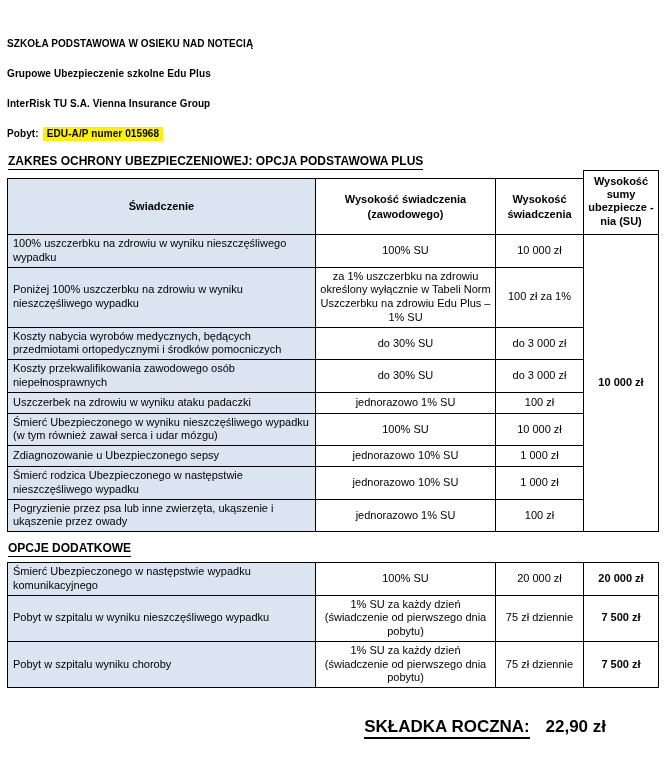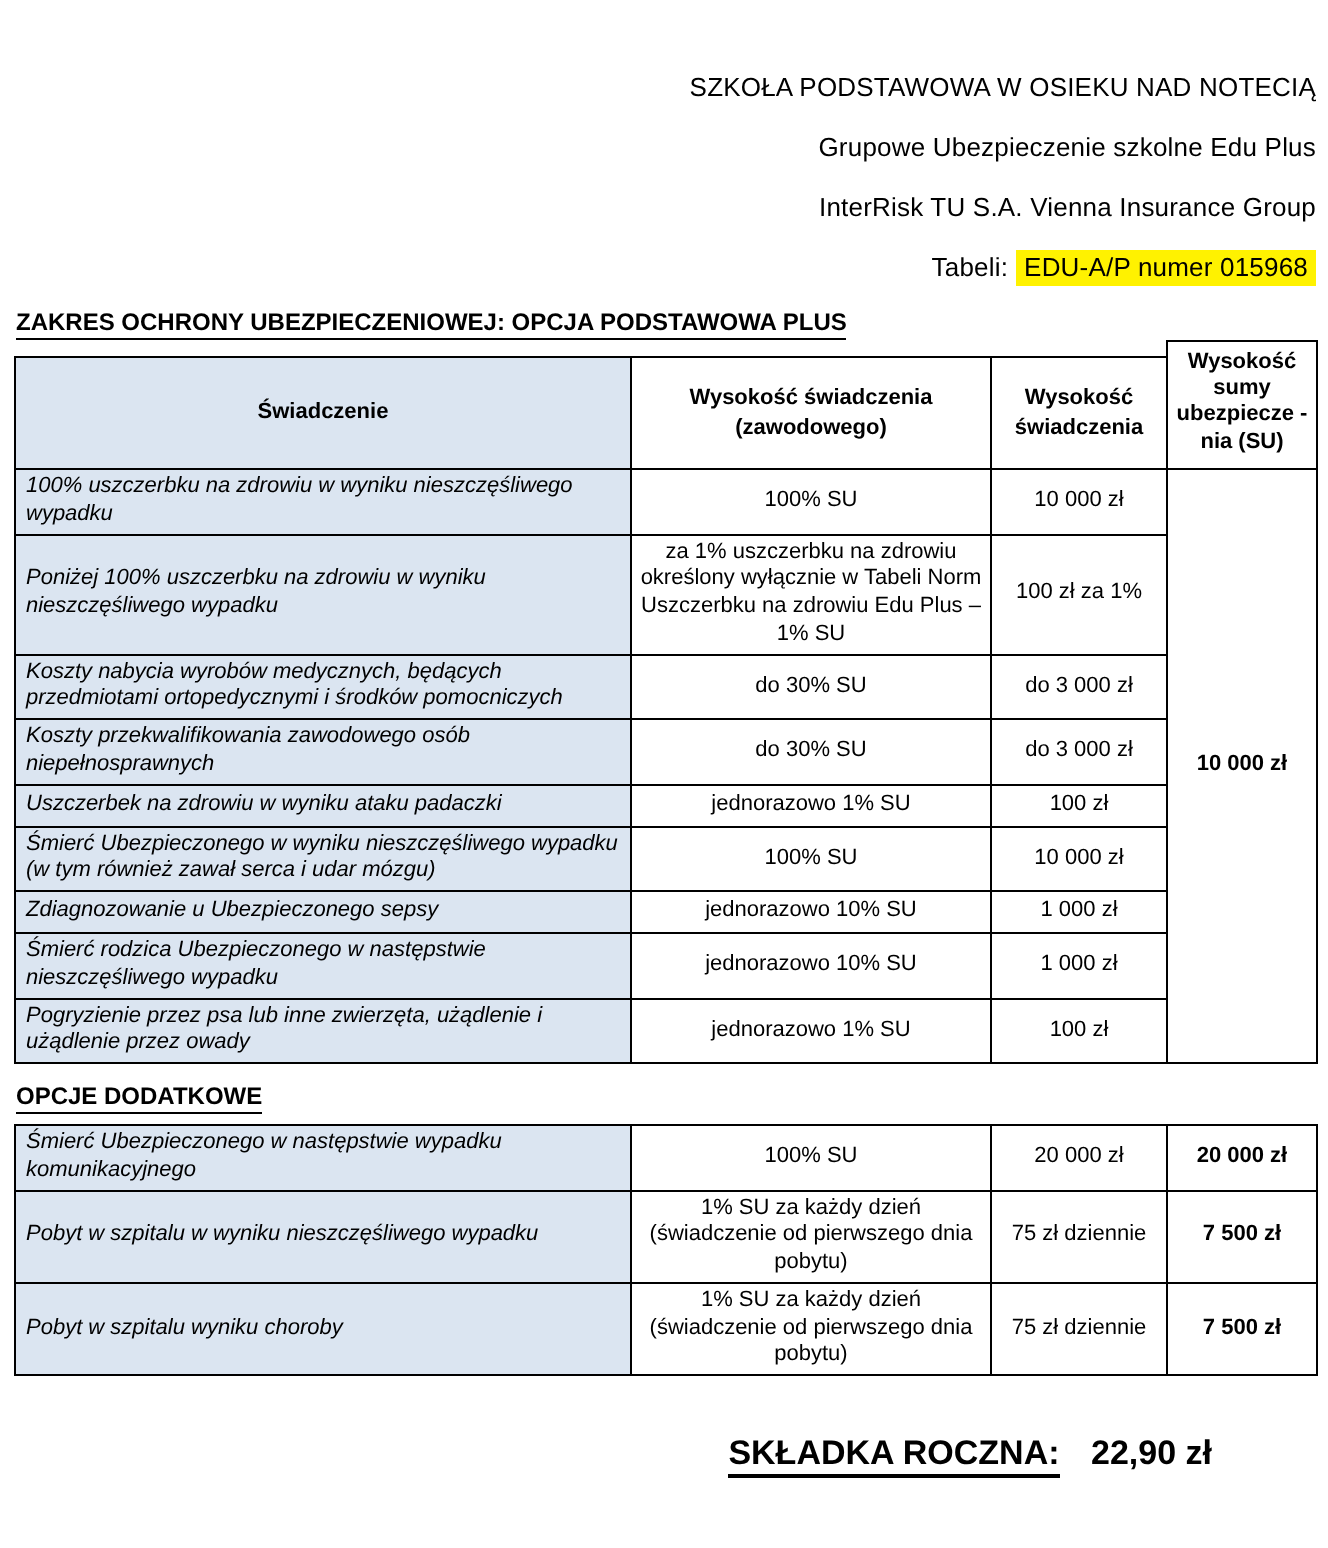--- a/index.html
+++ b/index.html
@@ -8,23 +8,23 @@
     width: 664px; height: 774px;
     background: #ffffff;
     color: #000;
     font-family: "Liberation Sans", sans-serif;
     overflow: hidden;
   }
   .doc { padding: 36px 6px 0 7px; }
 
   
   .title {
-    text-align: right;
-    font-weight: 400;
-    font-size: 13px;
+    text-align: left;
+    font-weight: 700;
+    font-size: 10px;
     line-height: 15px;
     margin-bottom: 15px;
     letter-spacing: 0.1px;
   }
   .policy-line { margin-bottom: 13px; }
   .hl {
     background: var(--hl, #fff200);
     padding: 1px 4px 2px 4px;
     margin-left: 4px;
   }
@@ -63,21 +63,21 @@
     vertical-align: middle;
   }
   th {
     font-weight: 700;
     text-align: center;
     line-height: 1.3;
     height: 56px;
     background: #fff;
   }
   td { line-height: 1.25; }
-  td.benefit { text-align: left; padding-left: 5px; padding-right: 6px; font-style: italic; }
+  td.benefit { text-align: left; padding-left: 5px; padding-right: 6px; }
   td.c { text-align: center; }
   td.sum { font-weight: 700; text-align: center; }
   .shade { background: var(--shade, #dbe5f1); }
   tbody td { height: 21px; }
 
   
   th.sum-header { position: relative; border-top: none; line-height: 1.22; padding-top: 0; }
   th.sum-header::before {
     content: "";
     position: absolute;
@@ -101,21 +101,21 @@
 </style>
 </head>
 <body>
 
 <div class="doc">
 
   <div class="title">SZKOŁA PODSTAWOWA W OSIEKU NAD NOTECIĄ</div>
   <div class="title">Grupowe Ubezpieczenie szkolne Edu Plus</div>
   <div class="title">InterRisk TU S.A. Vienna Insurance Group</div>
   <div class="title policy-line">
-    <span>Tabeli:</span><span class="hl">EDU-A/P numer 015968</span>
+    <span>Pobyt:</span><span class="hl">EDU-A/P numer 015968</span>
   </div>
 
   <div class="section-heading first">
     <span>ZAKRES OCHRONY UBEZPIECZENIOWEJ: OPCJA PODSTAWOWA PLUS</span>
   </div>
 
   <table class="benefits">
     <colgroup>
         <col class="c1">
         <col class="c2">
@@ -168,21 +168,21 @@
         <td class="benefit shade">Zdiagnozowanie u Ubezpieczonego sepsy</td>
         <td class="c">jednorazowo 10% SU</td>
         <td class="c">1 000 zł</td>
       </tr>
       <tr>
         <td class="benefit shade">Śmierć rodzica Ubezpieczonego w następstwie nieszczęśliwego wypadku</td>
         <td class="c">jednorazowo 10% SU</td>
         <td class="c">1 000 zł</td>
       </tr>
       <tr>
-        <td class="benefit shade">Pogryzienie przez psa lub inne zwierzęta, użądlenie i użądlenie przez owady</td>
+        <td class="benefit shade">Pogryzienie przez psa lub inne zwierzęta, ukąszenie i ukąszenie przez owady</td>
         <td class="c">jednorazowo 1% SU</td>
         <td class="c">100 zł</td>
       </tr>
     </tbody>
   </table>
 
   <div class="section-heading opcje">
     <span>OPCJE DODATKOWE</span>
   </div>
 

